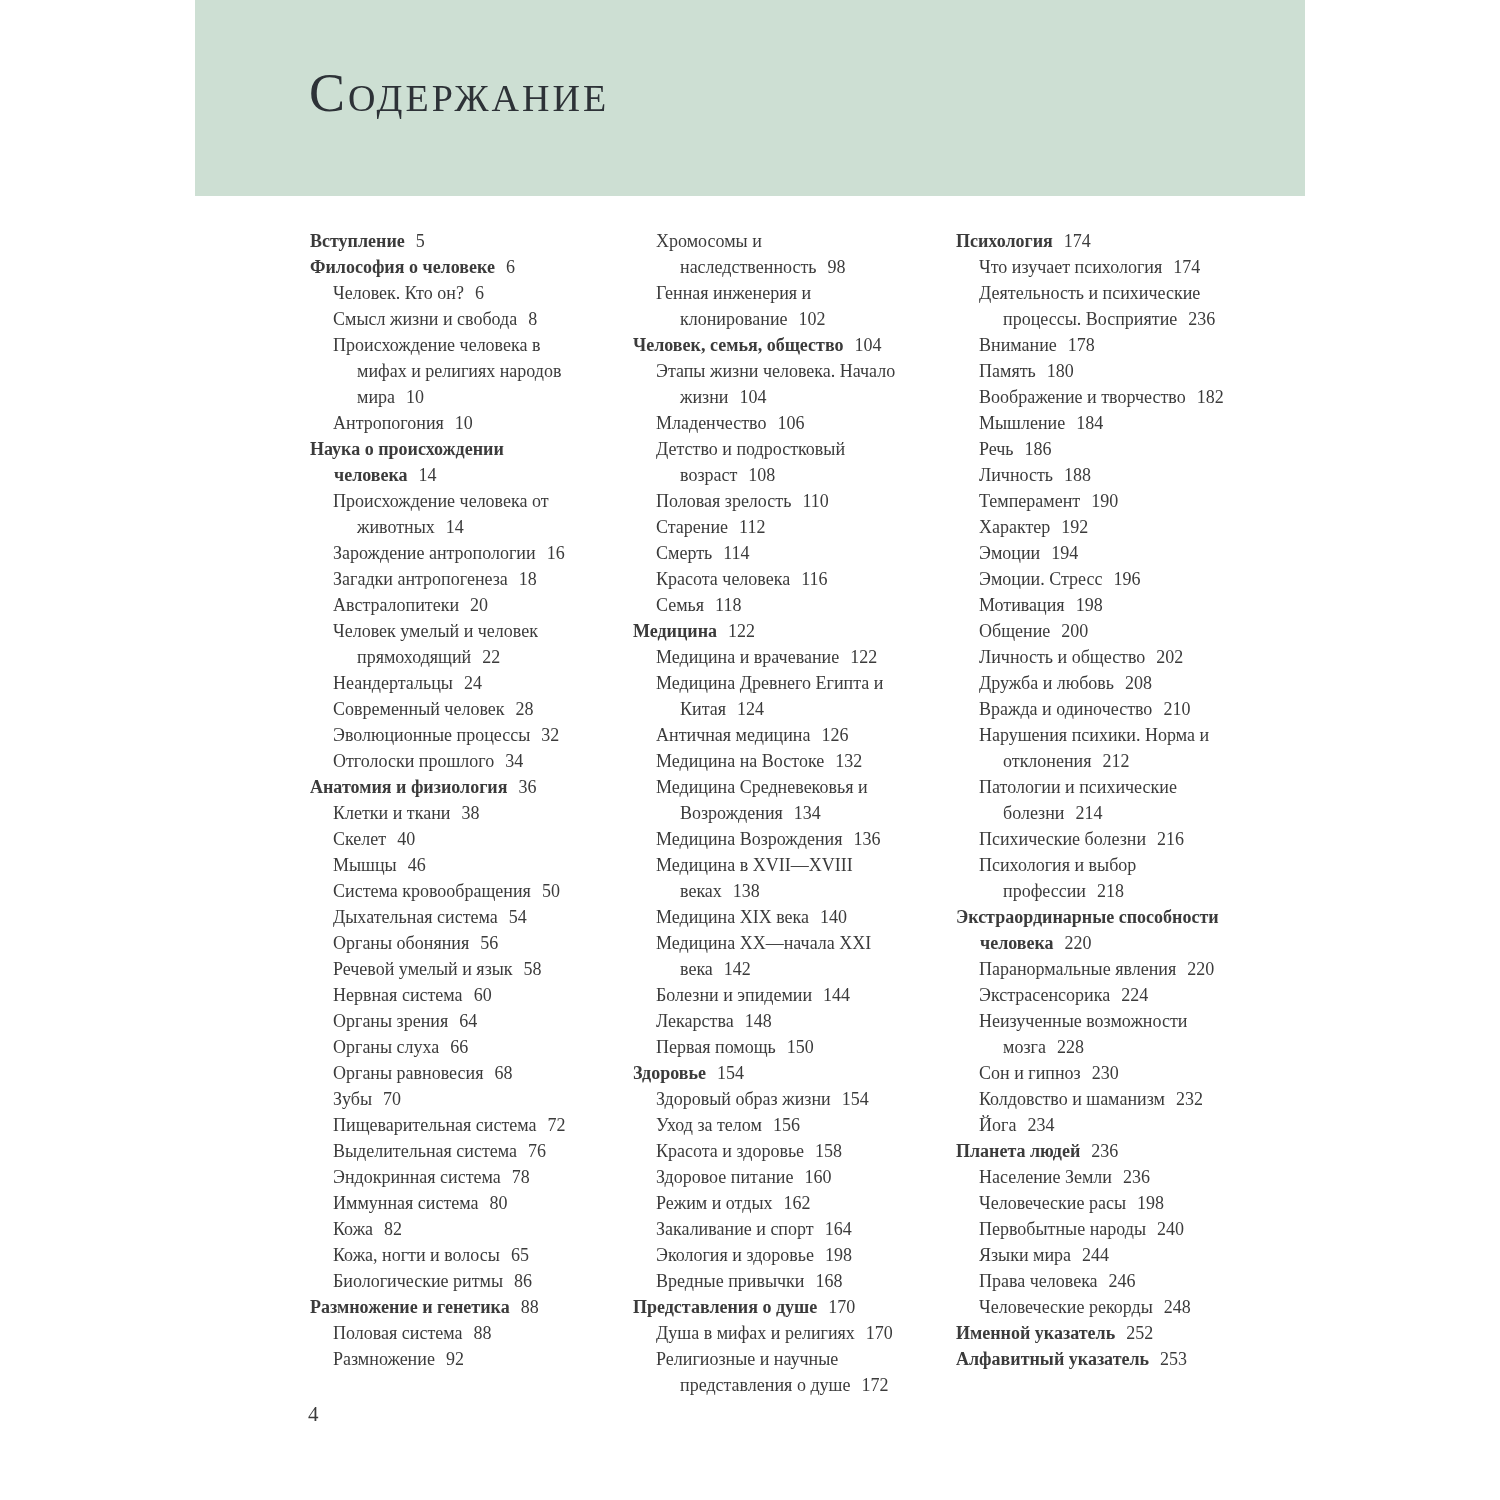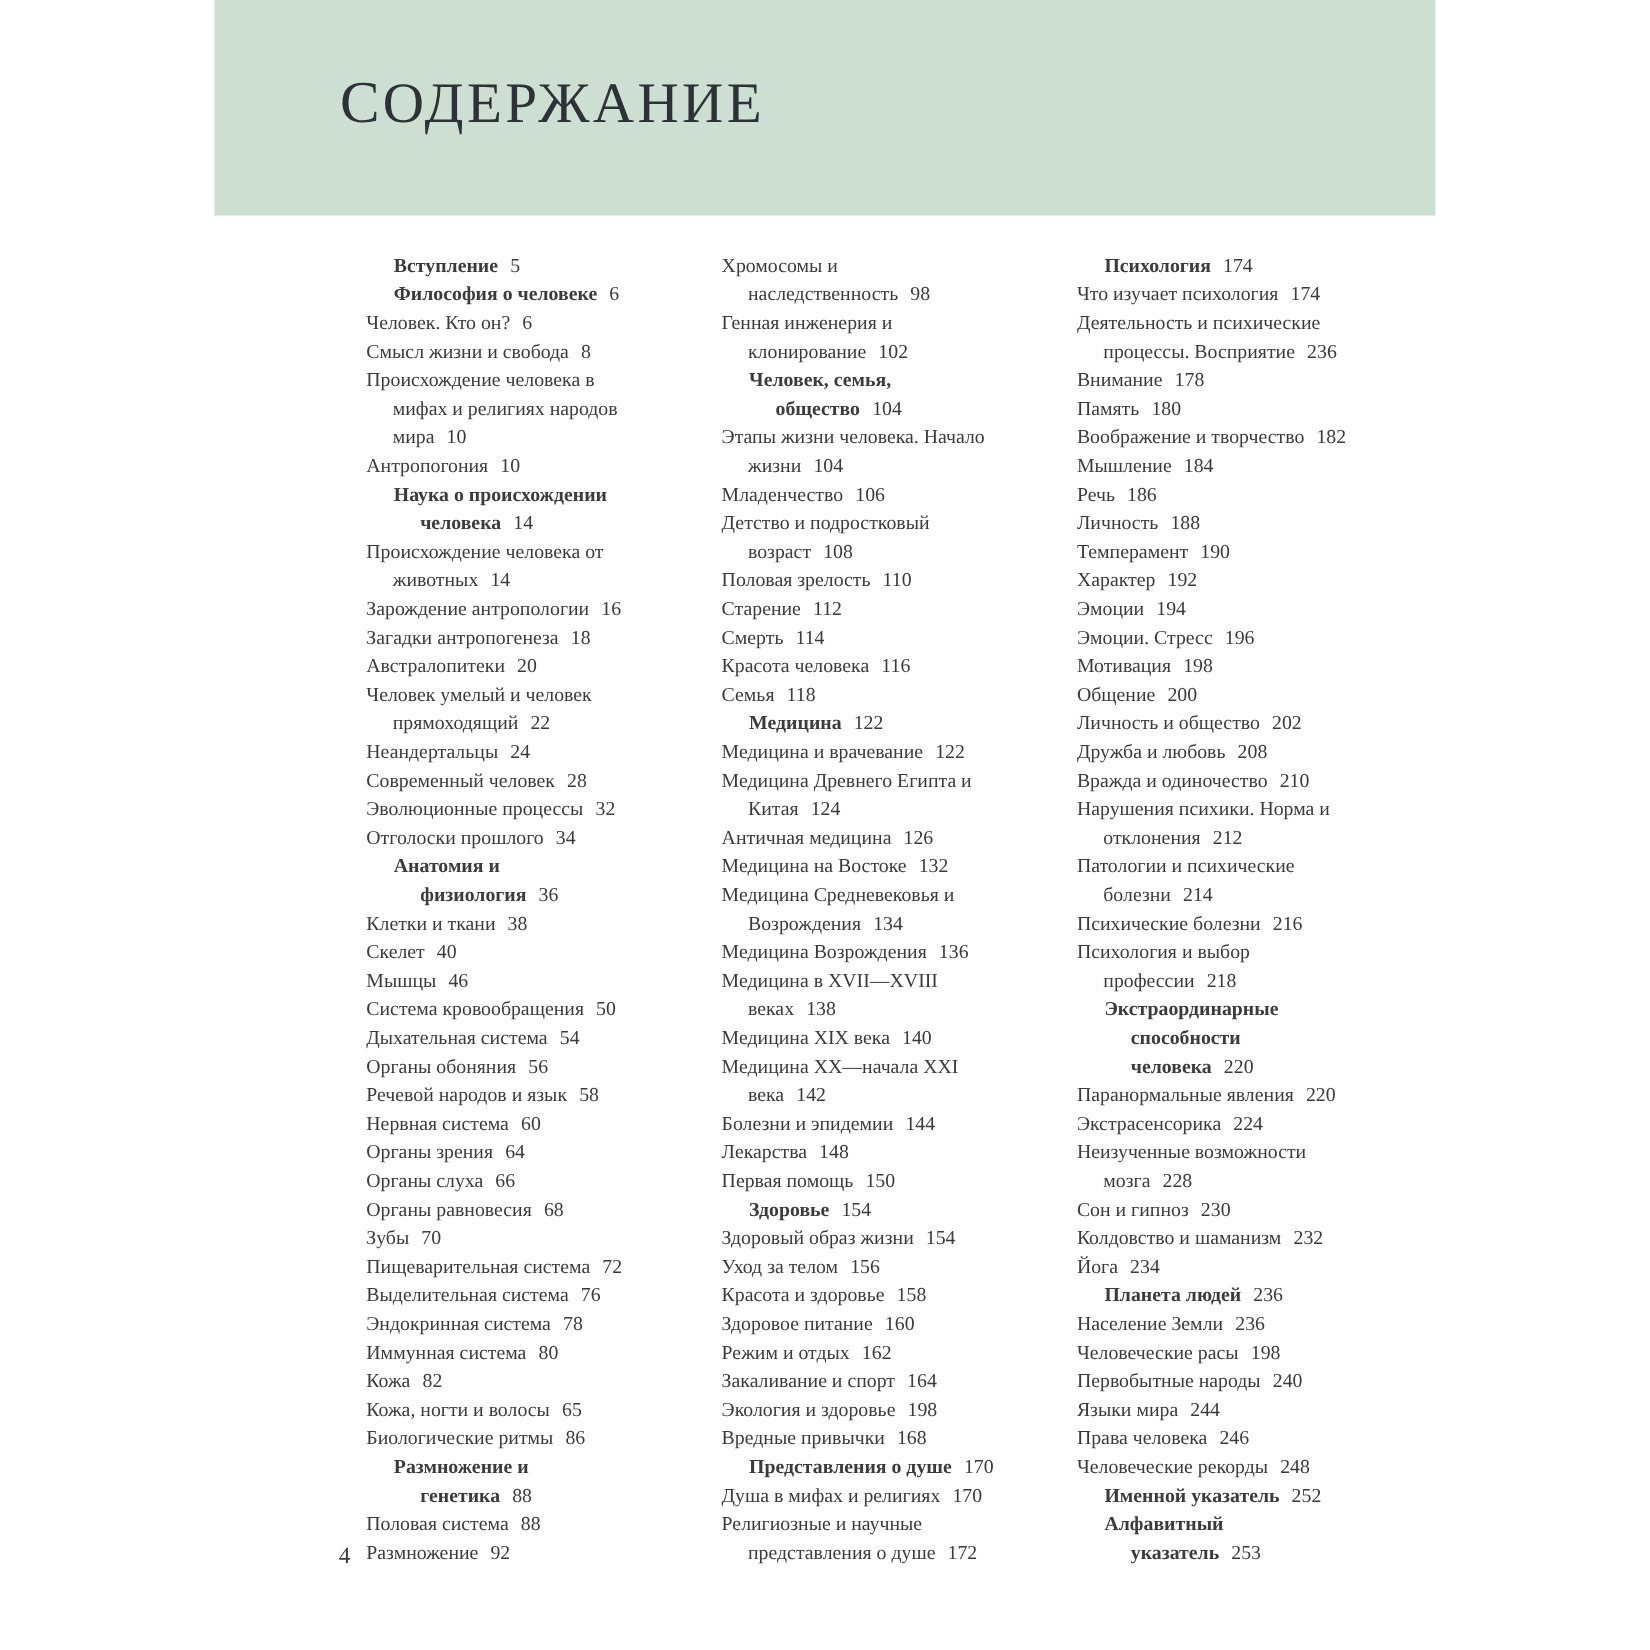--- a/index.html
+++ b/index.html
@@ -16,21 +16,21 @@
     position: absolute;
     left: 195px;
     top: 0;
     width: 1110px;
     height: 196px;
     background: #cddfd3;
   }
   .title {
     margin: 0;
     padding: 62px 0 0 114px;
-    font-size: 52px;
+    font-size: 38px;
     font-weight: 400;
     color: #2d3237;
     letter-spacing: 3px;
     font-family: "Liberation Serif", "DejaVu Serif", serif;
   }
   .title::first-letter {
     font-size: 54px;
   }
   .toc {
     position: absolute;
@@ -47,21 +47,20 @@
     line-height: 26px;
     padding-left: 24px;
     text-indent: -24px;
   }
   .entry.sub {
     padding-left: 47px;
     text-indent: -24px;
   }
   .entry.bold {
     font-weight: bold;
-    margin-left: 48px;
   }
   .pg {
     white-space: nowrap;
     font-weight: normal;
     margin-left: 2px;
   }
   .folio {
     position: absolute;
     left: 308px;
     top: 1402px;
@@ -95,21 +94,21 @@
         <div class="entry sub"><span>Современный человек</span>&nbsp;&nbsp;<span class="pg">28</span></div>
         <div class="entry sub"><span>Эволюционные процессы</span>&nbsp;&nbsp;<span class="pg">32</span></div>
         <div class="entry sub"><span>Отголоски прошлого</span>&nbsp;&nbsp;<span class="pg">34</span></div>
         <div class="entry bold"><span>Анатомия и физиология</span>&nbsp;&nbsp;<span class="pg">36</span></div>
         <div class="entry sub"><span>Клетки и ткани</span>&nbsp;&nbsp;<span class="pg">38</span></div>
         <div class="entry sub"><span>Скелет</span>&nbsp;&nbsp;<span class="pg">40</span></div>
         <div class="entry sub"><span>Мышцы</span>&nbsp;&nbsp;<span class="pg">46</span></div>
         <div class="entry sub"><span>Система кровообращения</span>&nbsp;&nbsp;<span class="pg">50</span></div>
         <div class="entry sub"><span>Дыхательная система</span>&nbsp;&nbsp;<span class="pg">54</span></div>
         <div class="entry sub"><span>Органы обоняния</span>&nbsp;&nbsp;<span class="pg">56</span></div>
-        <div class="entry sub"><span>Речевой народов и язык</span>&nbsp;&nbsp;<span class="pg">58</span></div>
+        <div class="entry sub"><span>Речевой умелый и язык</span>&nbsp;&nbsp;<span class="pg">58</span></div>
         <div class="entry sub"><span>Нервная система</span>&nbsp;&nbsp;<span class="pg">60</span></div>
         <div class="entry sub"><span>Органы зрения</span>&nbsp;&nbsp;<span class="pg">64</span></div>
         <div class="entry sub"><span>Органы слуха</span>&nbsp;&nbsp;<span class="pg">66</span></div>
         <div class="entry sub"><span>Органы равновесия</span>&nbsp;&nbsp;<span class="pg">68</span></div>
         <div class="entry sub"><span>Зубы</span>&nbsp;&nbsp;<span class="pg">70</span></div>
         <div class="entry sub"><span>Пищеварительная система</span>&nbsp;&nbsp;<span class="pg">72</span></div>
         <div class="entry sub"><span>Выделительная система</span>&nbsp;&nbsp;<span class="pg">76</span></div>
         <div class="entry sub"><span>Эндокринная система</span>&nbsp;&nbsp;<span class="pg">78</span></div>
         <div class="entry sub"><span>Иммунная система</span>&nbsp;&nbsp;<span class="pg">80</span></div>
         <div class="entry sub"><span>Кожа</span>&nbsp;&nbsp;<span class="pg">82</span></div>

